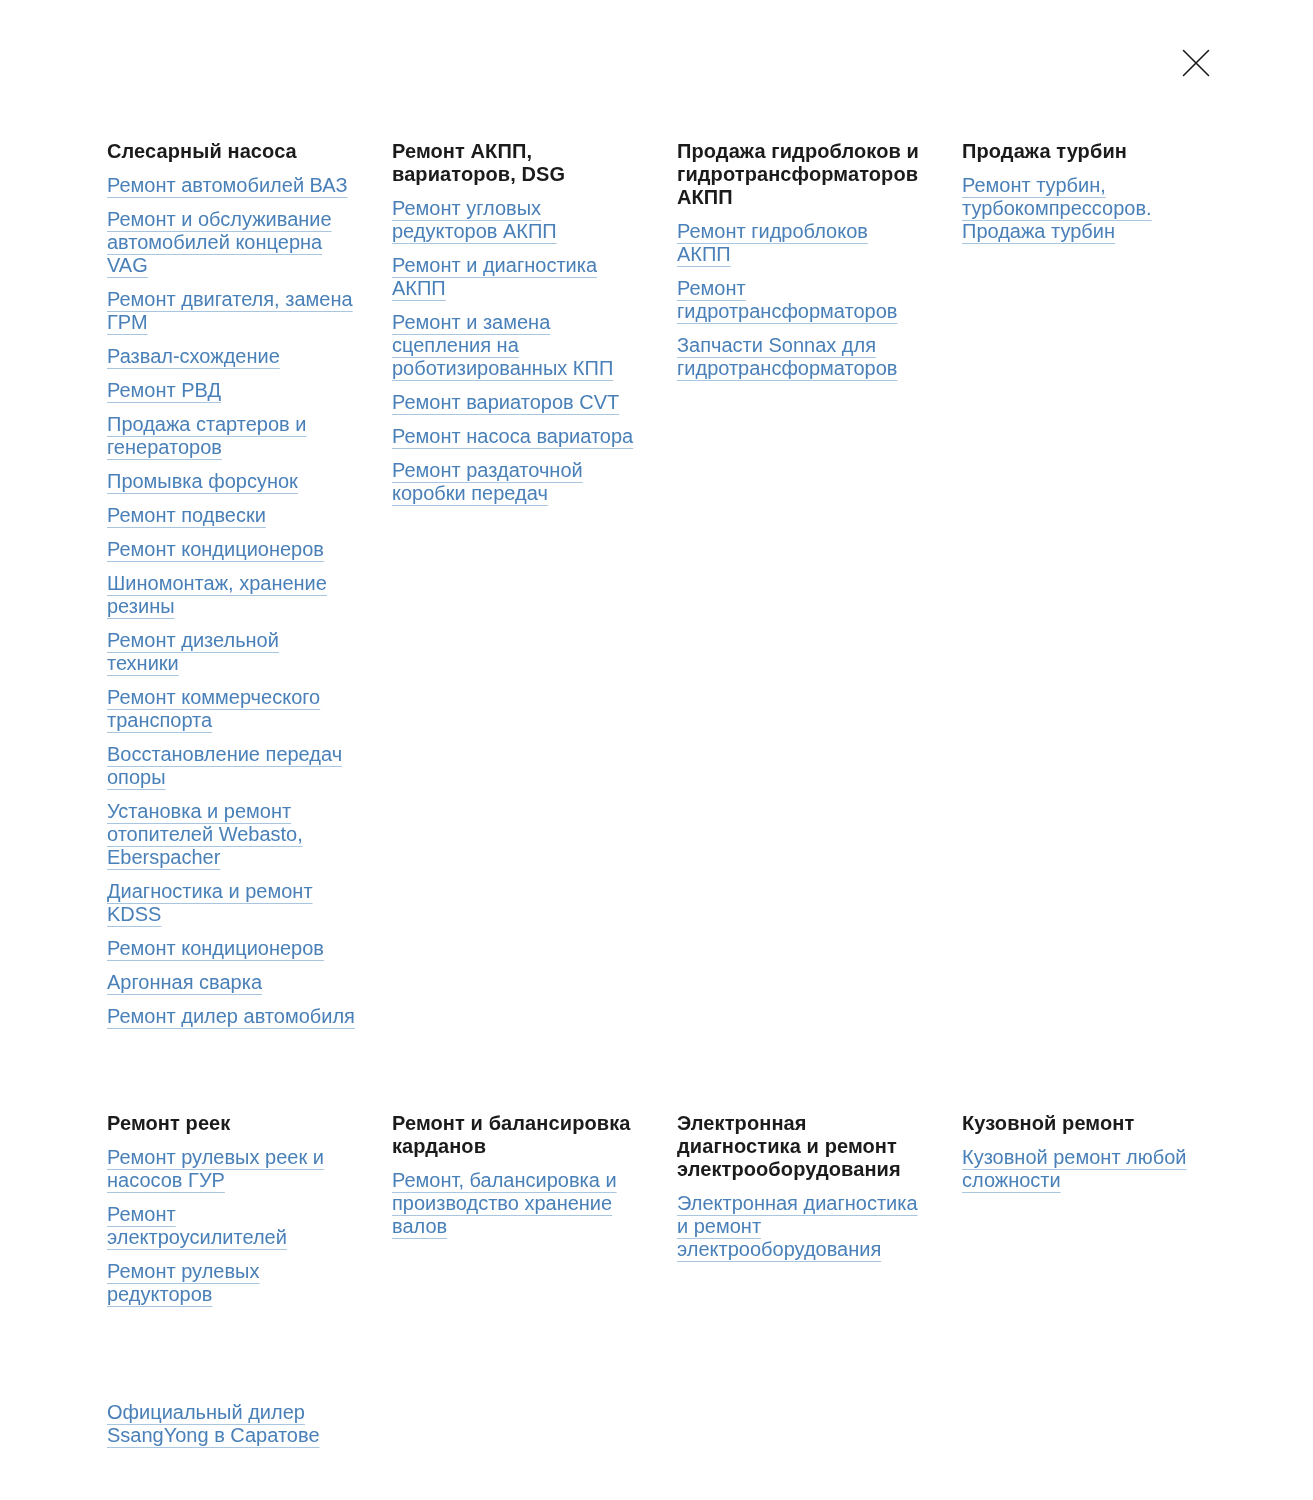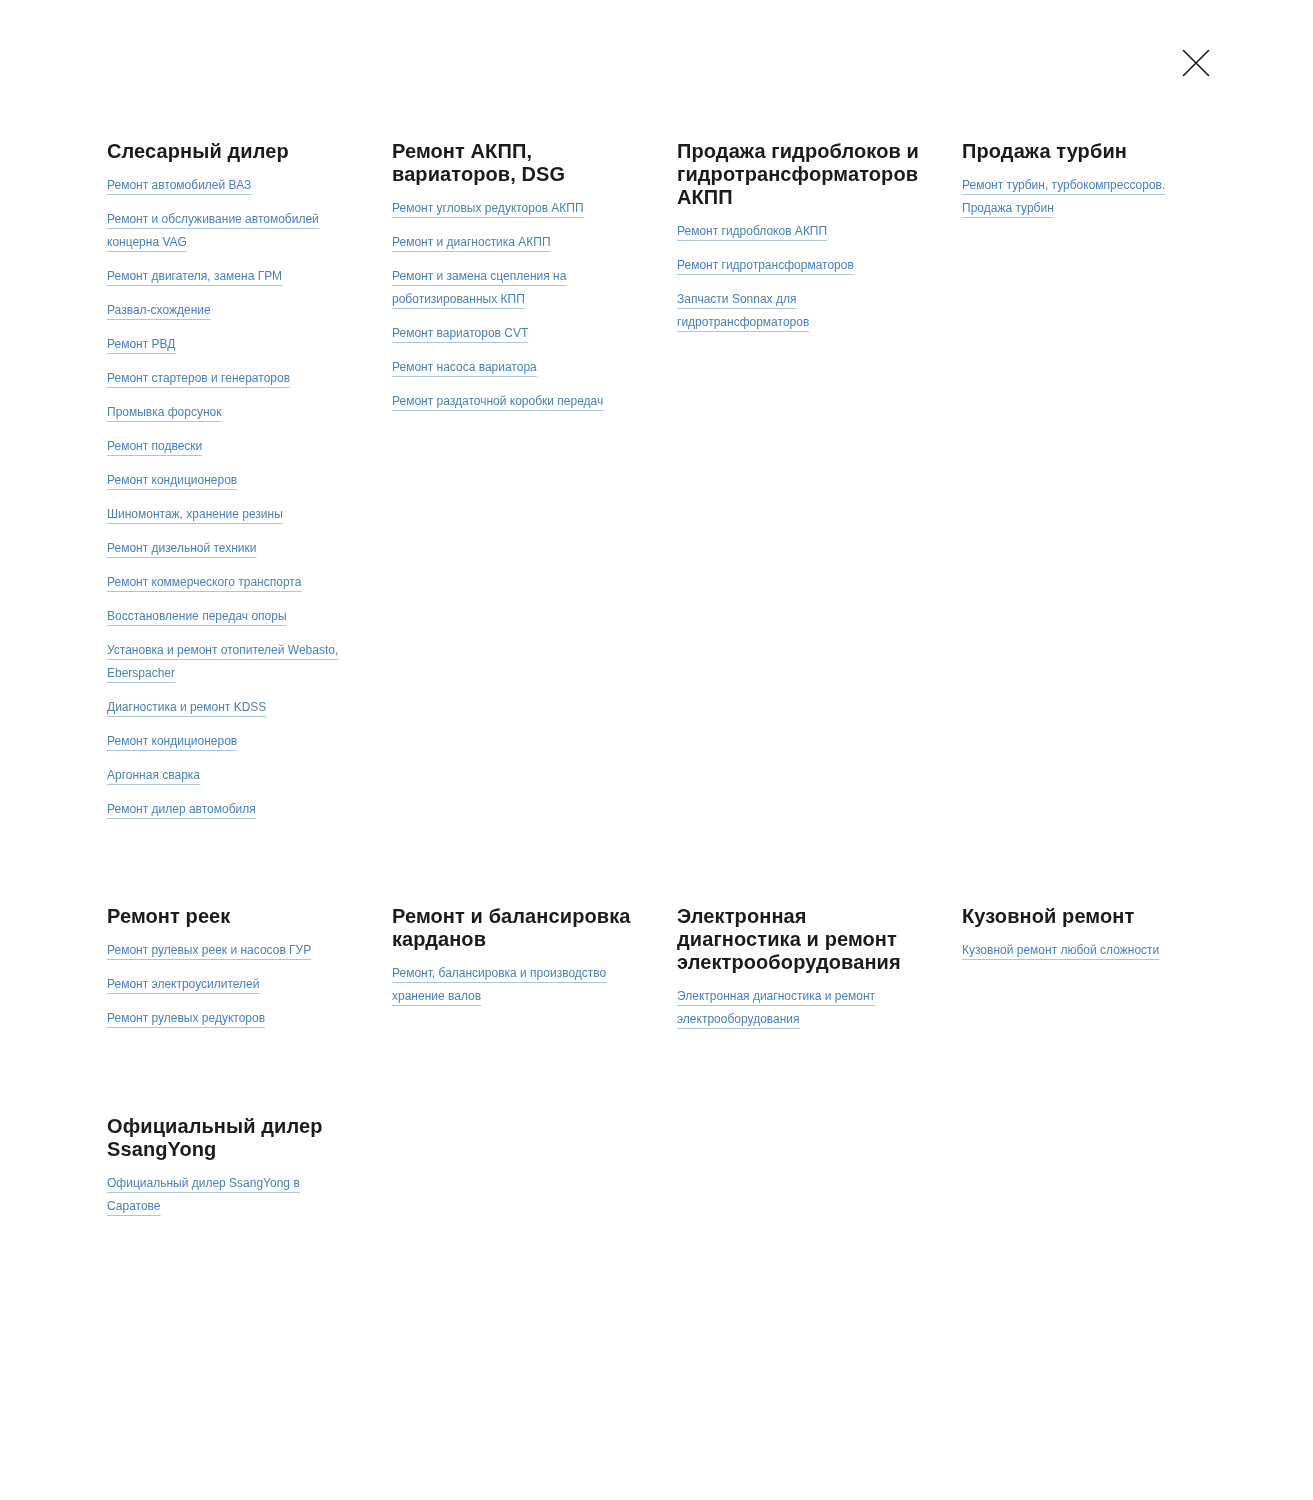--- a/index.html
+++ b/index.html
@@ -44,21 +44,21 @@
     font-size: 20px;
     line-height: 23px;
     font-weight: 700;
     color: #1b1b1b;
     letter-spacing: 0.1px;
   }
   a.link {
     display: block;
     margin-top: 11px;
     color: #4a80b8;
-    font-size: 12px;
+    font-size: 20px;
     line-height: 23px;
     text-decoration: underline;
     text-decoration-thickness: 1px;
     text-underline-offset: 4.5px;
     text-decoration-color: #a9c6e0;
     cursor: pointer;
   }
 </style>
 </head>
 <body>
@@ -66,27 +66,27 @@
 <button class="close-btn" aria-label="Close menu">
   <svg width="28" height="28" viewBox="0 0 28 28">
     <path d="M1.5 1.5 L26.5 26.5 M26.5 1.5 L1.5 26.5" stroke="#1a1a1a" stroke-width="1.6" fill="none" stroke-linecap="round"></path>
   </svg>
 </button>
 
 <div class="menu">
   <div class="menu-grid">
 
     <section class="col">
-      <h3 class="col-title">Слесарный дилер</h3>
+      <h3 class="col-title">Слесарный насоса</h3>
       <a class="link" href="#">Ремонт автомобилей ВАЗ</a>
       <a class="link" href="#">Ремонт и обслуживание автомобилей концерна VAG</a>
       <a class="link" href="#">Ремонт двигателя, замена ГРМ</a>
       <a class="link" href="#">Развал-схождение</a>
       <a class="link" href="#">Ремонт РВД</a>
-      <a class="link" href="#">Ремонт стартеров и генераторов</a>
+      <a class="link" href="#">Продажа стартеров и генераторов</a>
       <a class="link" href="#">Промывка форсунок</a>
       <a class="link" href="#">Ремонт подвески</a>
       <a class="link" href="#">Ремонт кондиционеров</a>
       <a class="link" href="#">Шиномонтаж, хранение резины</a>
       <a class="link" href="#">Ремонт дизельной техники</a>
       <a class="link" href="#">Ремонт коммерческого транспорта</a>
       <a class="link" href="#">Восстановление передач опоры</a>
       <a class="link" href="#">Установка и ремонт отопителей Webasto, Eberspacher</a>
       <a class="link" href="#">Диагностика и ремонт KDSS</a>
       <a class="link" href="#">Ремонт кондиционеров</a>
@@ -132,18 +132,17 @@
       <h3 class="col-title">Электронная диагностика и ремонт электрооборудования</h3>
       <a class="link" href="#">Электронная диагностика и ремонт электрооборудования</a>
     </section>
 
     <section class="col">
       <h3 class="col-title">Кузовной ремонт</h3>
       <a class="link" href="#">Кузовной ремонт любой сложности</a>
     </section>
 
     <section class="col">
-      <h3 class="col-title">Официальный дилер SsangYong</h3>
       <a class="link" href="#">Официальный дилер SsangYong в Саратове</a>
     </section>
 
   </div>
 </div>
 
 </body></html>

